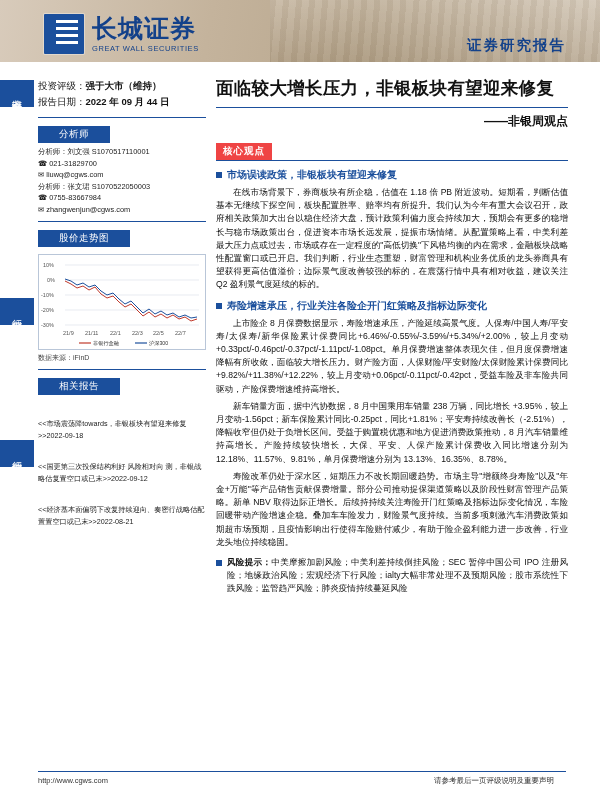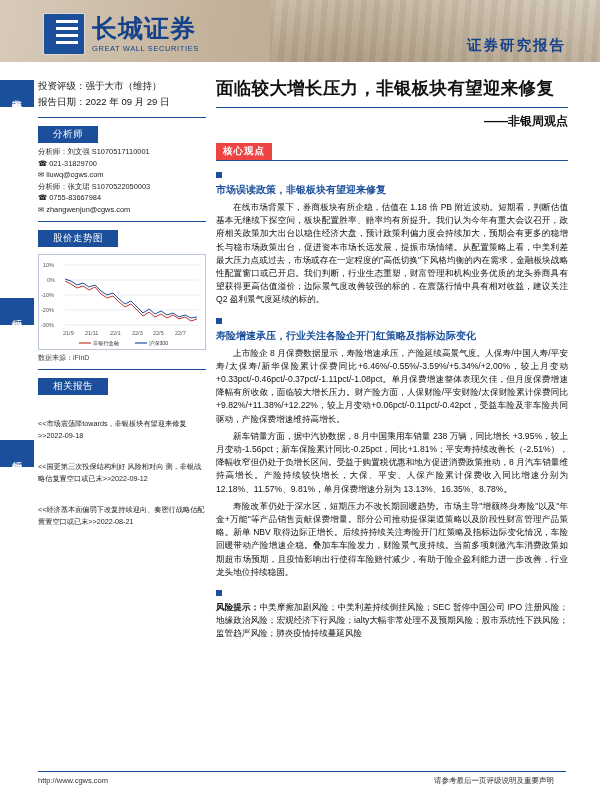--- a/index.html
+++ b/index.html
@@ -64,24 +64,24 @@
   }
   .side-tab span{ display:block; }
   #side-a{ top:10px; }
   #side-b{ top:228px; }
   #side-c{ top:370px; }
   
   .leftcol{
     position:absolute; left:38px; top:78px; width:168px;
   }
   .lc-line{ font-size:9.5px; color:#111; line-height:16px; }
-  .lc-line b{ font-weight:normal; }
+  .lc-line b{ font-weight:bold; }
   .lc-rule{ border-top:1px solid #1b4f9c; margin:7px 0 5px; }
   .lc-title{
-    background:#1b4f9c; color:#fff; font-size:9.5px; padding:2px 15px;
+    background:#1b4f9c; color:#fff; font-size:9.5px; padding:2px 21px;
     display:inline-block; margin-bottom:3px; letter-spacing:.5px;
   }
   .analyst{ font-size:7.4px; line-height:11.5px; color:#222; }
   .chart-box{
     width:168px; height:96px; border:1px solid #b9c6d8; margin-top:4px; position:relative;
     background:#fff;
   }
   .chart-note{ font-size:7px; color:#444; margin-top:3px; }
   .rel-list{ font-size:7.2px; line-height:11.5px; color:#222; margin-top:4px; }
   .rel-list div{ margin-bottom:4px;margin-top:20px; }
@@ -92,21 +92,21 @@
   .doc-title{
     font-size:17.5px; font-weight:bold; color:#111; line-height:25px; letter-spacing:.3px;
   }
   .title-rule{ border-bottom:1.6px solid #1b4f9c; margin-top:6px; }
   .subtitle{ text-align:right; font-size:12px; font-weight:bold; color:#111; margin-top:5px; }
   .sec-head{
     background:#ef4444; color:#fff; font-size:9.5px; font-weight:bold;
     padding:2px 7px; display:inline-block; margin-top:13px; letter-spacing:1px;
   }
   .sec-rule{ border-top:1px solid #1b4f9c; margin-top:0px; }
-  .bullet-row{ display:flex; gap:5px; margin-top:7px; align-items:flex-start;flex-direction:column; }
+  .bullet-row{ display:flex; gap:5px; margin-top:7px; align-items:flex-start; }
   .sq{ width:6px; height:6px; background:#1b4f9c; margin-top:4px; flex:none; }
   .b-title{ font-size:10px; font-weight:bold; color:#1b4f9c; line-height:14px; }
   .para{
     font-size:8.6px; line-height:13.2px; color:#111; text-align:justify; margin-top:4px;
   }
   .para.indent{ text-indent:17px; }
   .risk{ font-size:8.6px; line-height:13.2px; color:#111; text-align:justify; }
   
   .footer{
     position:absolute; left:0; bottom:14px; width:588px; padding:0 34px 0 38px;
@@ -140,21 +140,21 @@
   <div class="side-tab" id="side-c">
     <span style="writing-mode:vertical-rl; display:inline-block;">行业周报</span>
   </div>
 </div>
 
 <div class="leftcol">
   <div class="lc-line">
     <span>投资评级：</span><b>强于大市（维持）</b>
   </div>
   <div class="lc-line">
-    <span>报告日期：</span><b>2022 年 09 月 29 日</b>
+    <span>报告日期：</span><b>2022 年 09 月 44 日</b>
   </div>
   <div class="lc-rule"></div>
 
   <div class="lc-title">分析师</div>
   <div class="analyst">
     <div>分析师：刘文强 S1070517110001</div>
     <div>☎ 021-31829700</div>
     <div>✉ liuwq@cgws.com</div>
     <div>分析师：张文珺 S1070522050003</div>
     <div>☎ 0755-83667984</div>

